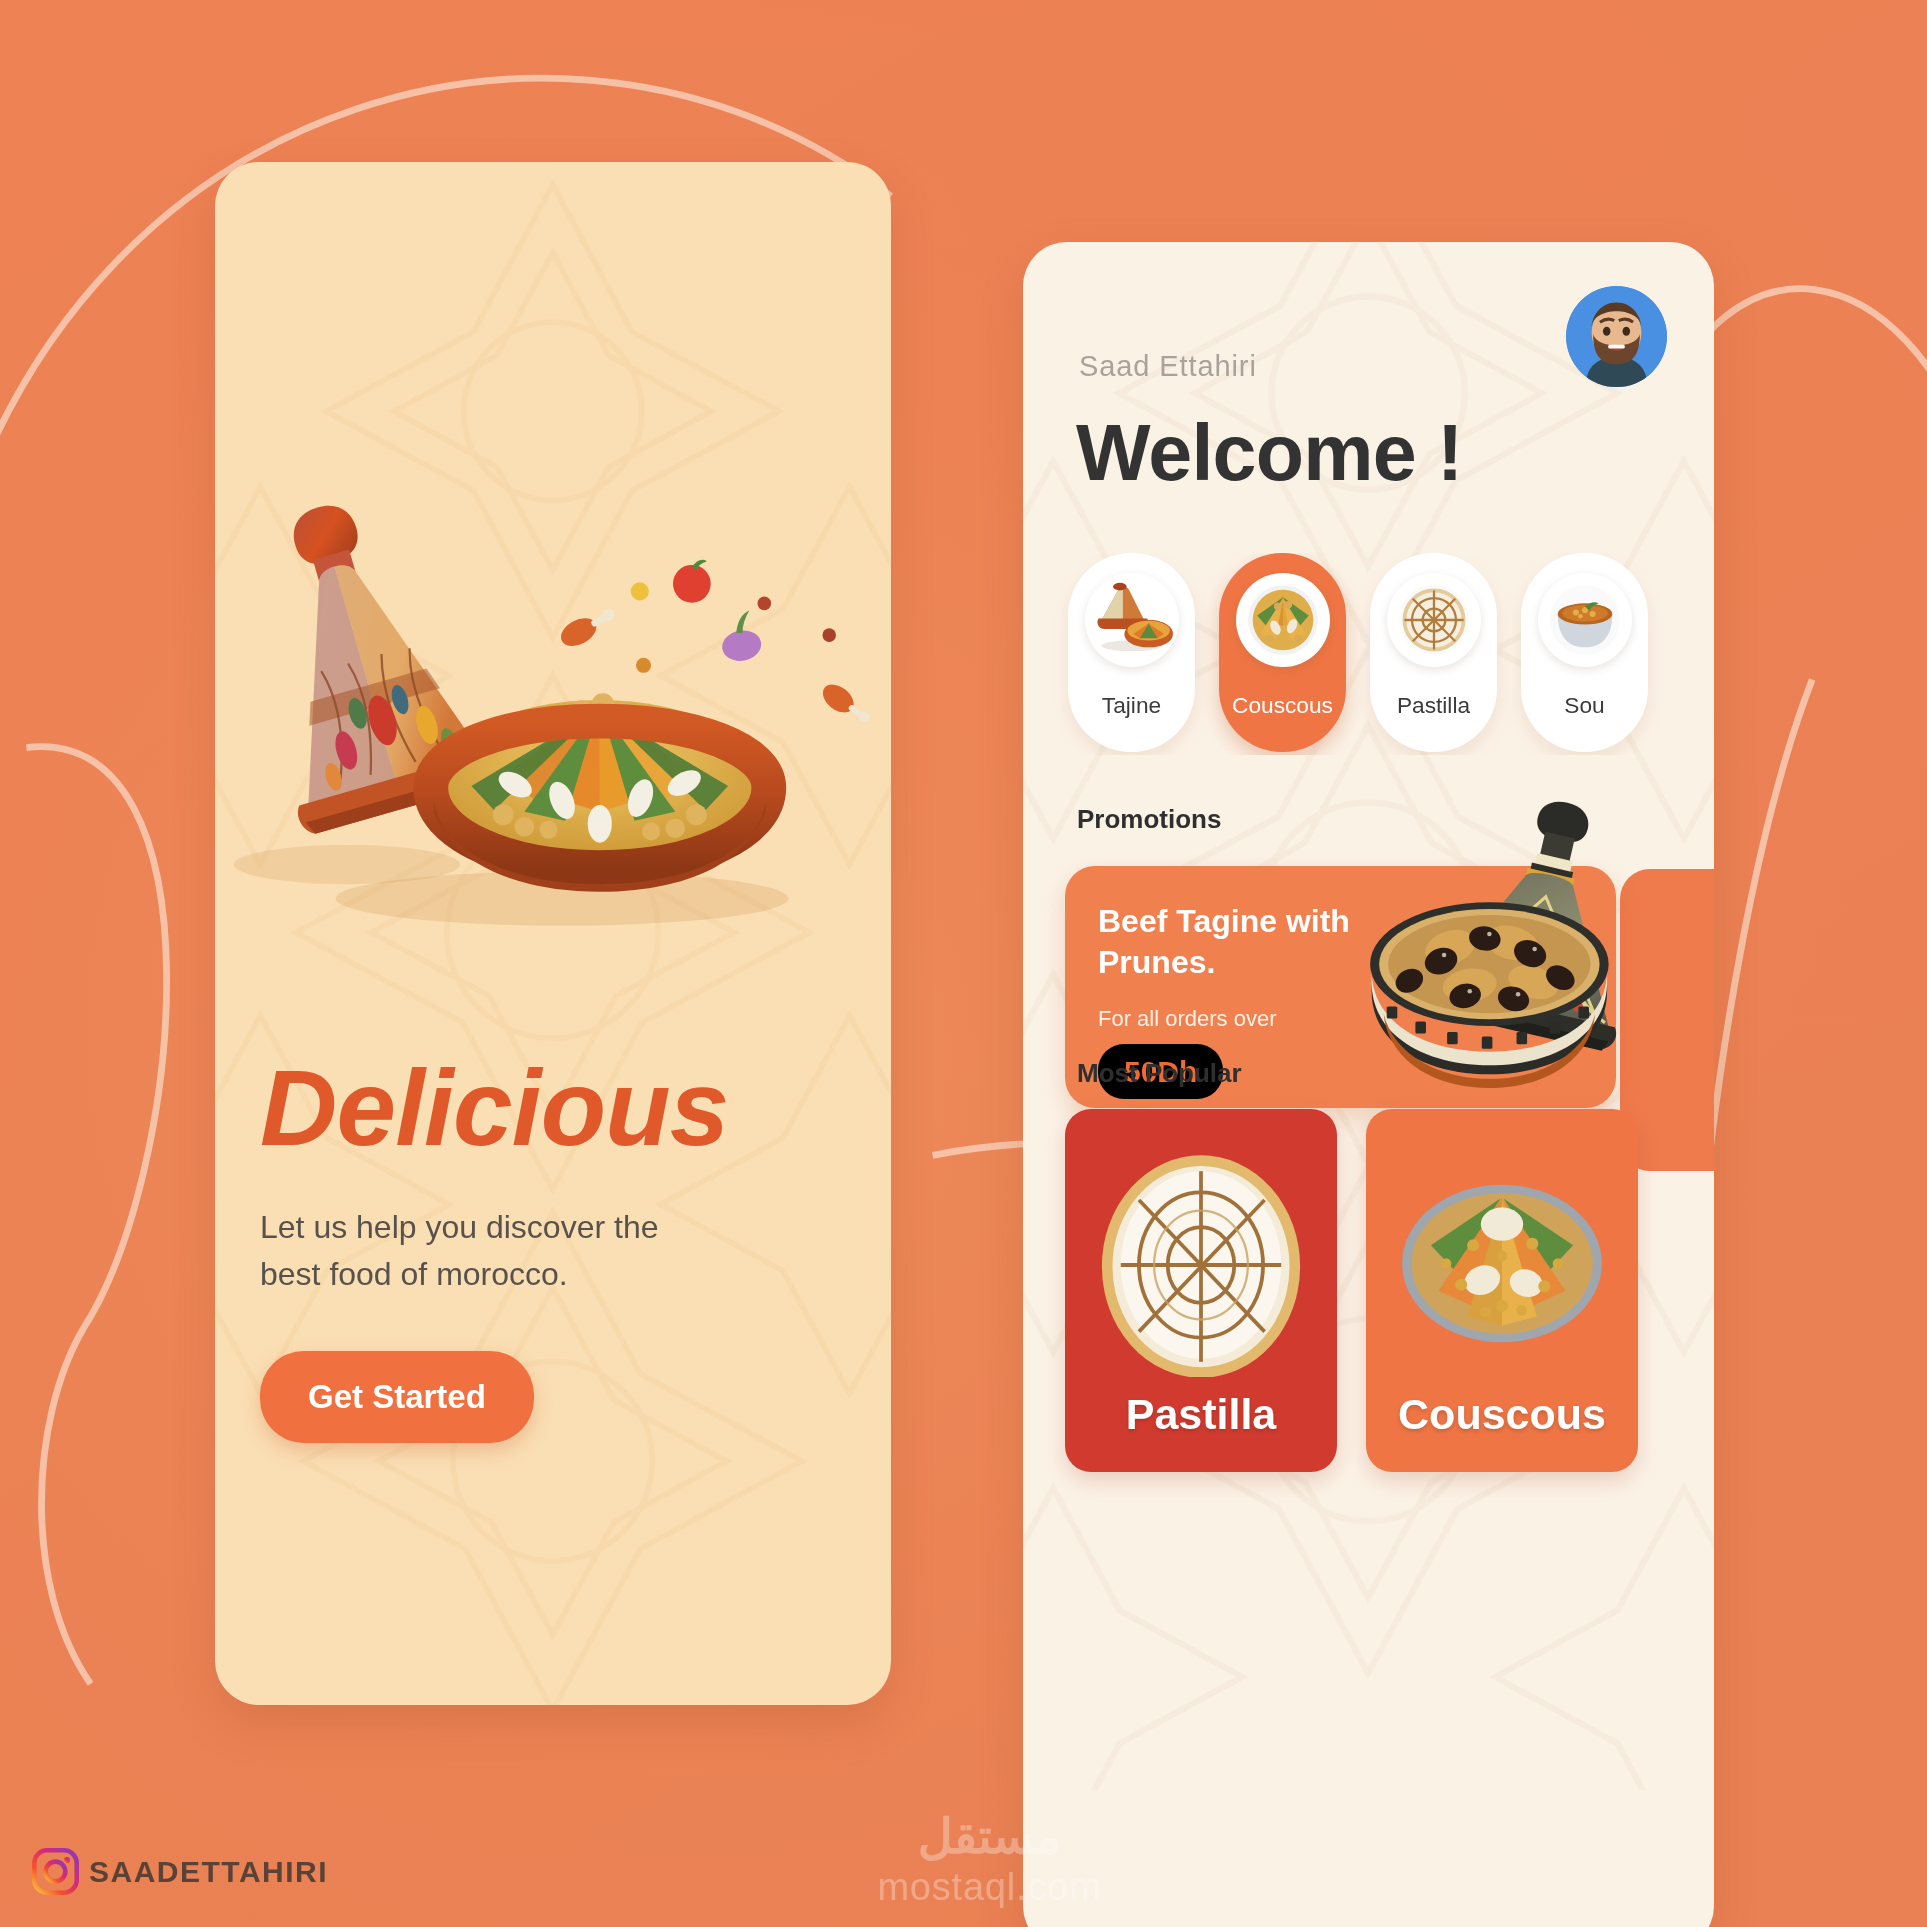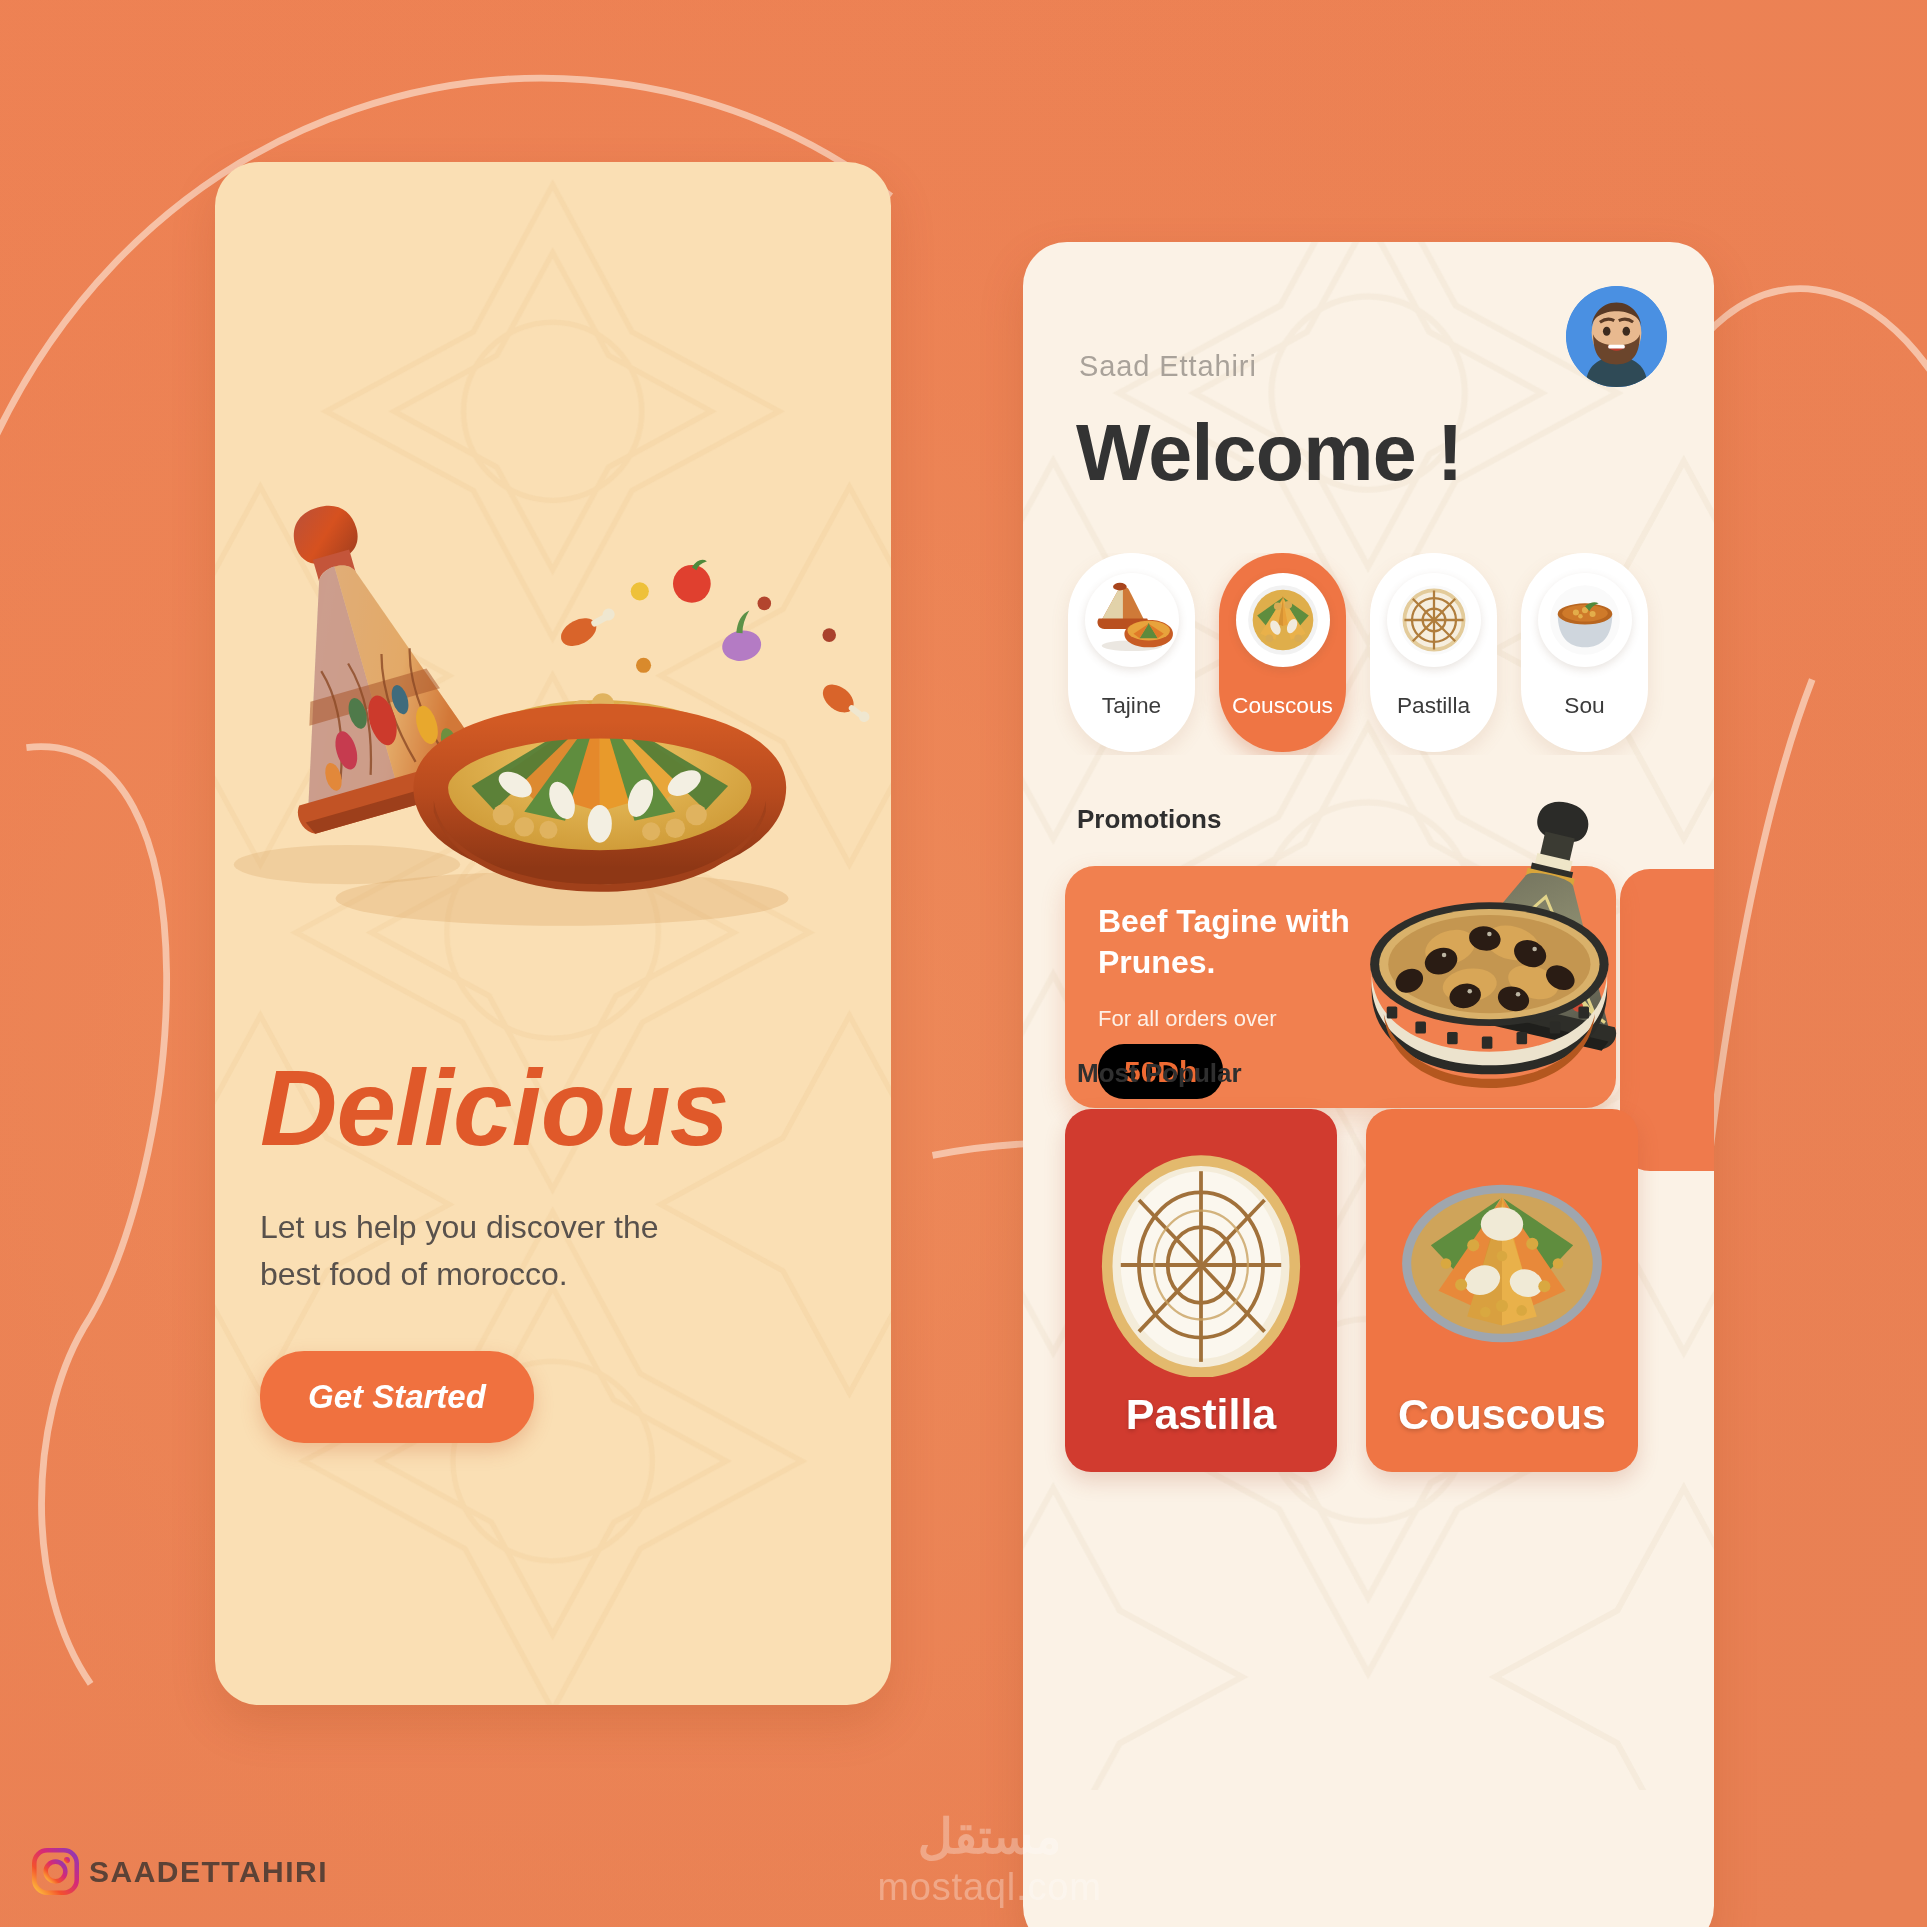--- a/index.html
+++ b/index.html
@@ -46,21 +46,20 @@
     margin-top:41px; font-size:32px; line-height:1.45; color:#58514c;
     max-width:423px;
   }
   #get-started-button{
     margin-top:54px; display:inline-block;
     background:#f0713f; color:#ffffff;
     font-size:33px; font-weight:bold;
     padding:27px 48px; border-radius:44px; border:none;
     cursor:pointer; font-family:"Liberation Sans", sans-serif;
     box-shadow:0 7.6px 19.6px rgba(200,80,35,.26);
-    font-style:italic;
   }
 
   
   .rp{ position:absolute; }
   #user-name{
     left:56px; top:108px; font-size:29px; color:#a9a29a; letter-spacing:0.9px;
   }
   #avatar{
     right:47px; top:44px; width:101px; height:101px; border-radius:50%;
     overflow:hidden; background:#4a90e2;

